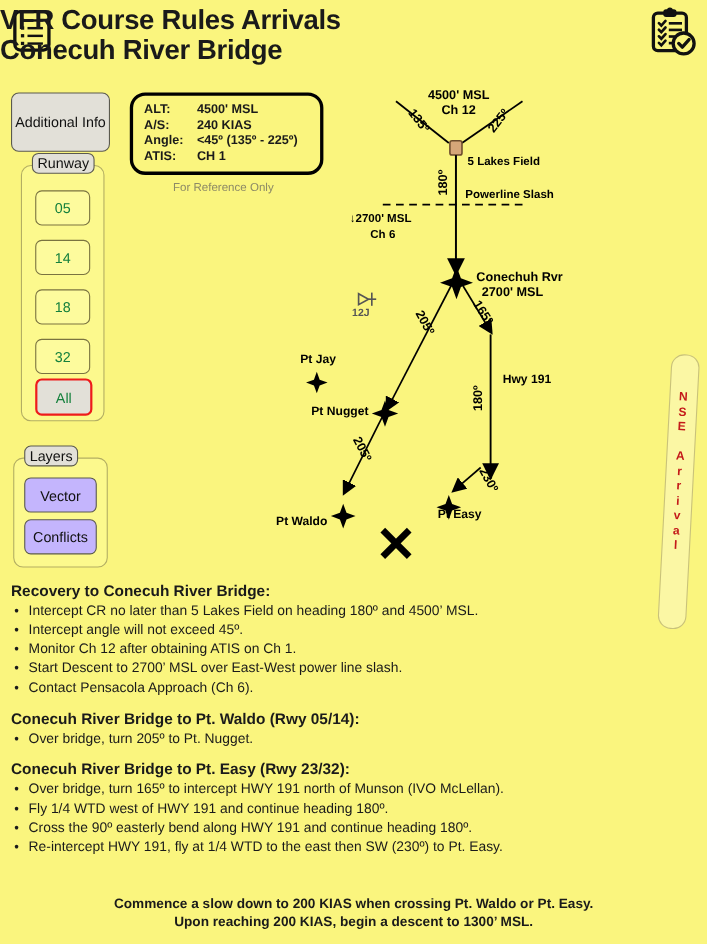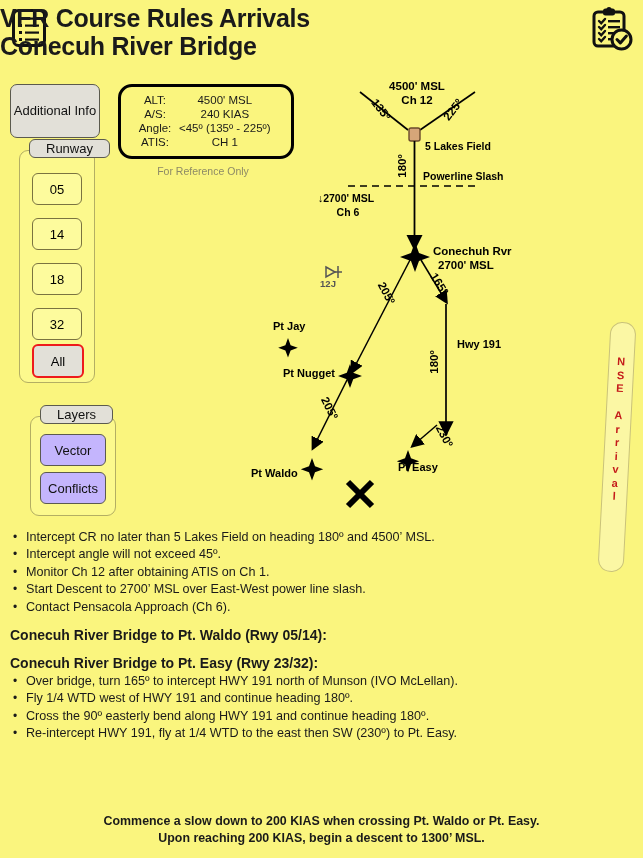--- a/index.html
+++ b/index.html
@@ -33,50 +33,50 @@
   }
 
   .group{
     position:absolute;
     border:1.5px solid #b3ae63;border-radius:9px;
     background:rgba(255,255,160,0.45);
   }
   .group-legend{
     position:absolute;top:-12px;left:9px;
     background:#e2e0d8;border:1px solid #5b5a4e;border-radius:6px;
-    padding:1px 16px;font-size:13px;color:#111;white-space:nowrap;
+    padding:1px 4px;font-size:13px;color:#111;white-space:nowrap;
   }
   #runway-group{left:19px;top:150px;width:74px;height:231px;}
-  #layers-group{left:30px;top:416px;width:84px;height:98px;}
+  #layers-group{left:12px;top:416px;width:84px;height:98px;}
 
   .rwy-btn{
     position:absolute;left:12px;width:48px;height:30px;
     background:rgba(255,255,190,0.35);
     border:1.3px solid #7a7340;border-radius:6px;
     display:flex;align-items:center;justify-content:center;
-    font-size:13px;color:#000000;
+    font-size:13px;color:#15803d;
   }
   .rwy-btn.active{
     background:#e2e0d8;border:2px solid #ee1b1b;
   }
   .lyr-btn{
     position:absolute;left:9px;width:64px;height:30px;
     background:#c4b5fd;border:1.3px solid #5b5a4e;border-radius:6px;
     display:flex;align-items:center;justify-content:center;
     font-size:13px;color:#111;
   }
 
   
   .refbox{
     position:absolute;left:118px;top:84px;width:170px;height:69px;
     border:3px solid #000;border-radius:14px;
     background:transparent;
   }
   .refbox table{border-collapse:collapse;margin:6px 0 0 10px;}
-  .refbox td{font-size:11.5px;font-weight:normal;padding:1px 0;white-space:nowrap;text-align:center;}
+  .refbox td{font-size:11.5px;font-weight:bold;padding:1px 0;white-space:nowrap;}
   .refbox td.k{width:48px;}
   .ref-note{
     position:absolute;left:118px;top:165px;width:170px;text-align:center;
     font-size:10.5px;color:#8d8a66;font-weight:normal;
   }
 
   
   #map{position:absolute;left:250px;top:70px;width:310px;height:460px;}
   #map svg{display:block;}
 
@@ -281,32 +281,34 @@
         <div>i</div>
         <div>v</div>
         <div>a</div>
         <div>l</div>
       </div>
   </div>
 
   <div class="content">
 
     <div class="sec">
+      <div class="sec-head">Recovery to Conecuh River Bridge:</div>
       <ul class="bullets">
         <li>Intercept CR no later than 5 Lakes Field on heading 180º and 4500’ MSL.</li>
         <li>Intercept angle will not exceed 45º.</li>
         <li>Monitor Ch 12 after obtaining ATIS on Ch 1.</li>
         <li>Start Descent to 2700’ MSL over East-West power line slash.</li>
         <li>Contact Pensacola Approach (Ch 6).</li>
       </ul>
     </div>
 
     <div class="sec">
       <div class="sec-head">Conecuh River Bridge to Pt. Waldo (Rwy 05/14):</div>
       <ul class="bullets">
+        <li>Over bridge, turn 205º to Pt. Nugget.</li>
       </ul>
     </div>
 
     <div class="sec">
       <div class="sec-head">Conecuh River Bridge to Pt. Easy (Rwy 23/32):</div>
       <ul class="bullets">
         <li>Over bridge, turn 165º to intercept HWY 191 north of Munson (IVO McLellan).</li>
         <li>Fly 1/4 WTD west of HWY 191 and continue heading 180º.</li>
         <li>Cross the 90º easterly bend along HWY 191 and continue heading 180º.</li>
         <li>Re-intercept HWY 191, fly at 1/4 WTD to the east then SW (230º) to Pt. Easy.</li>

